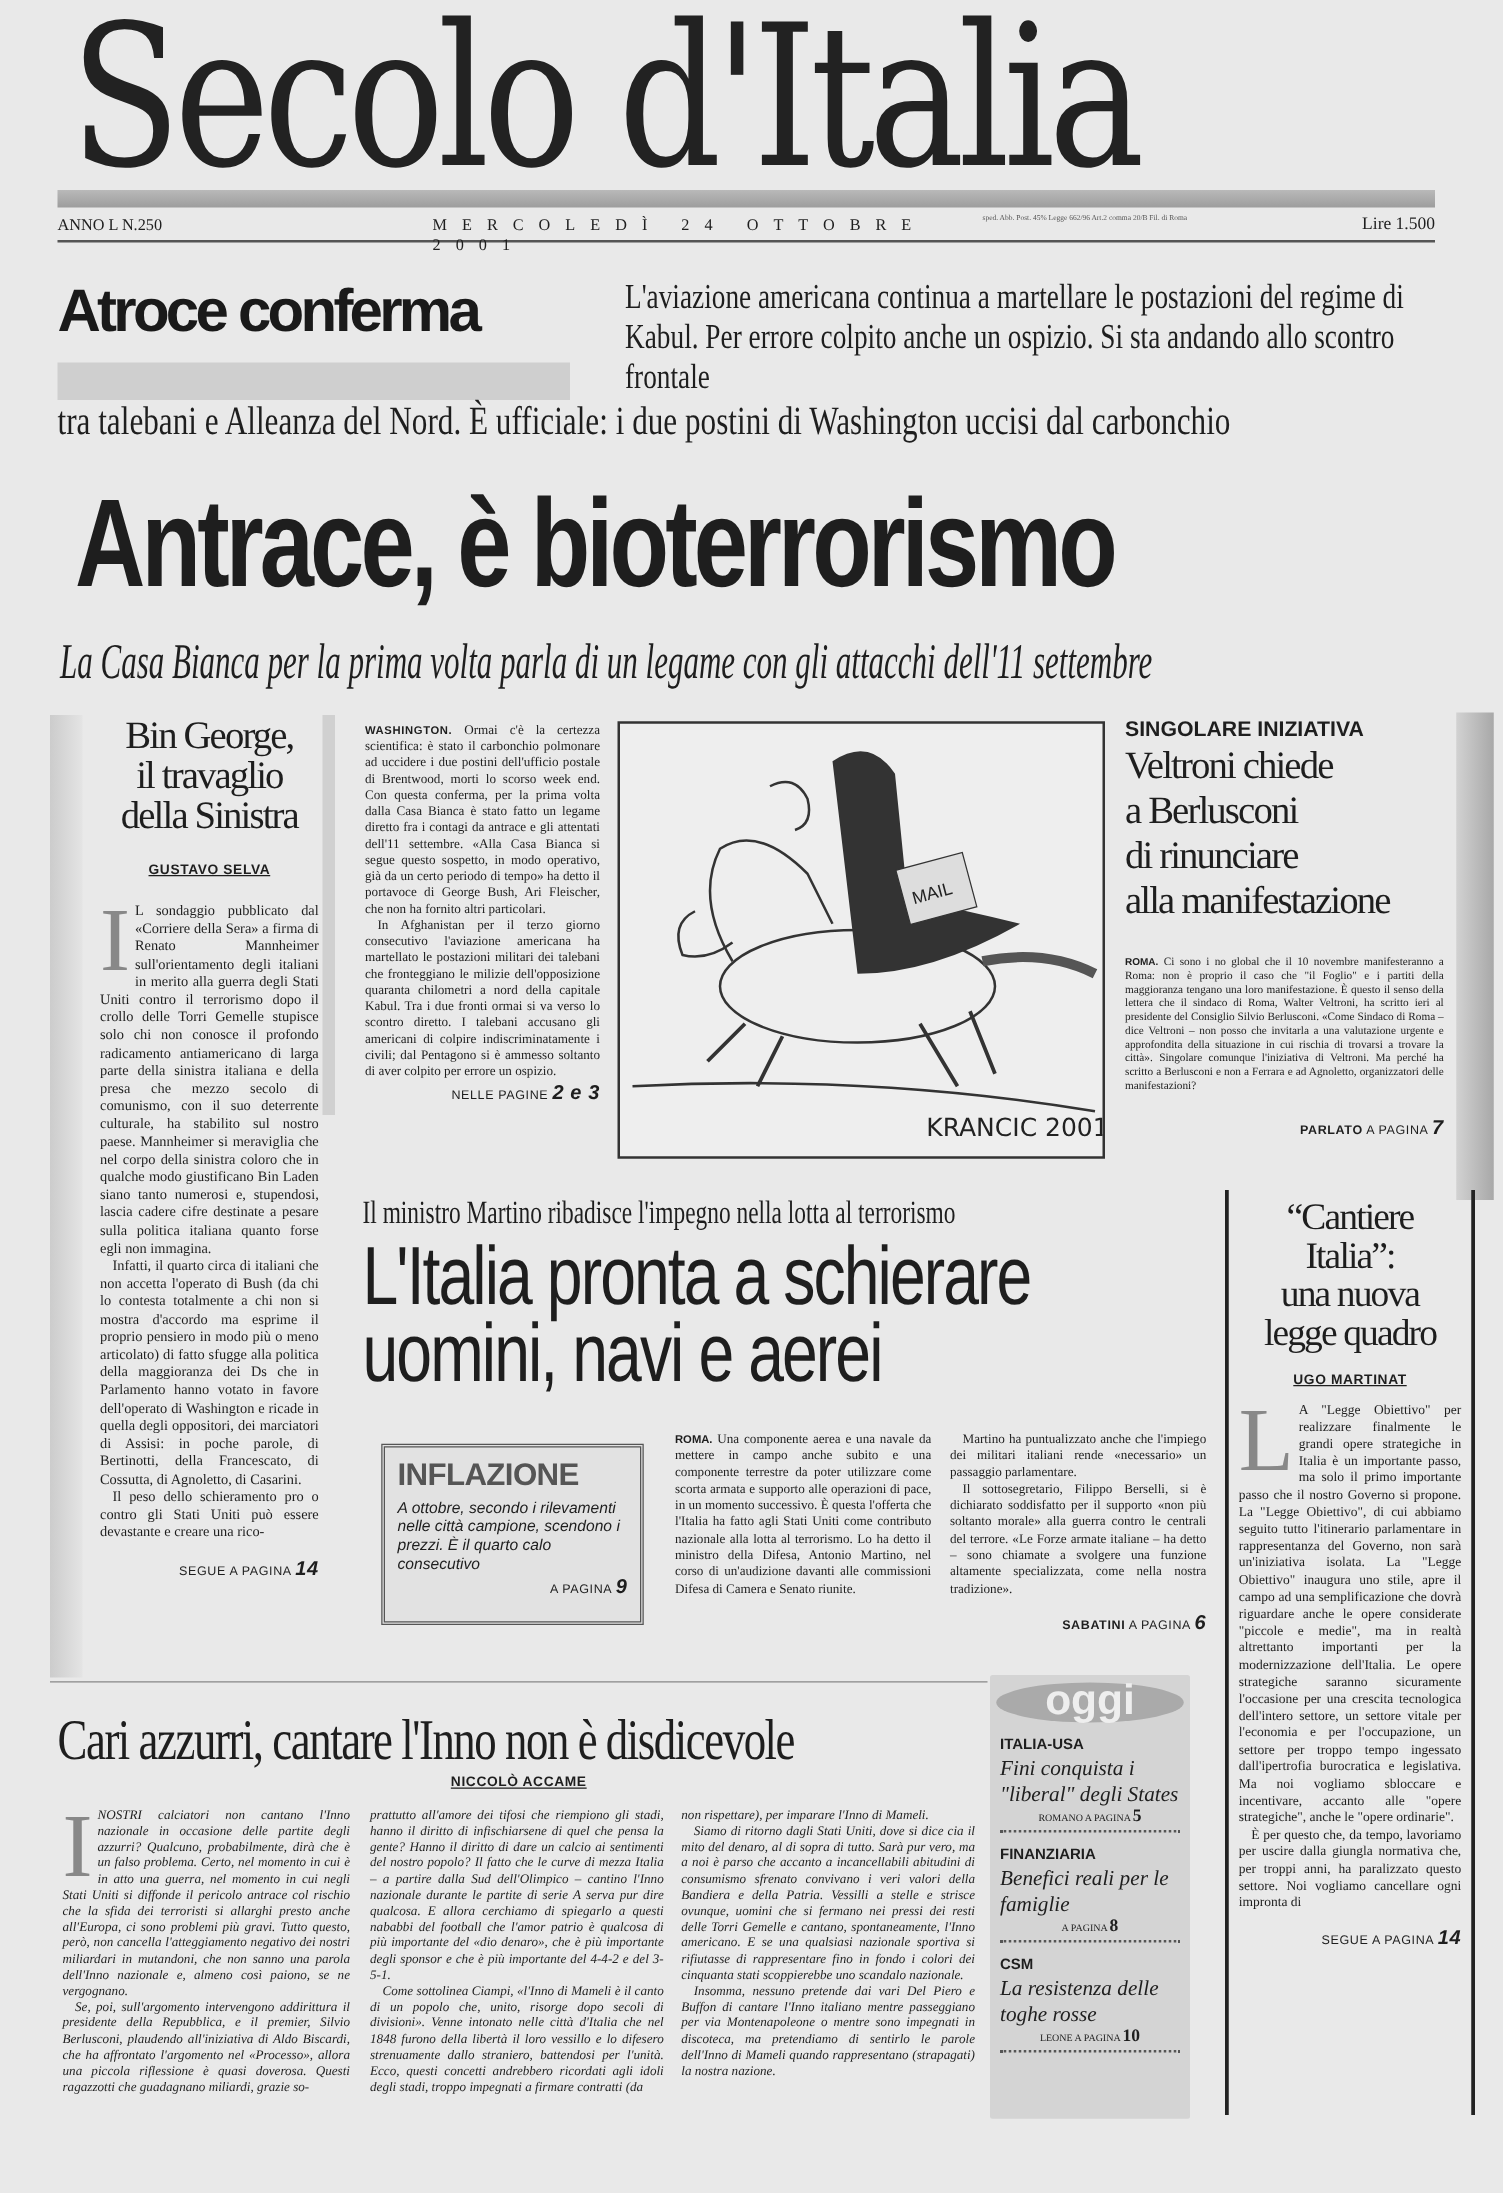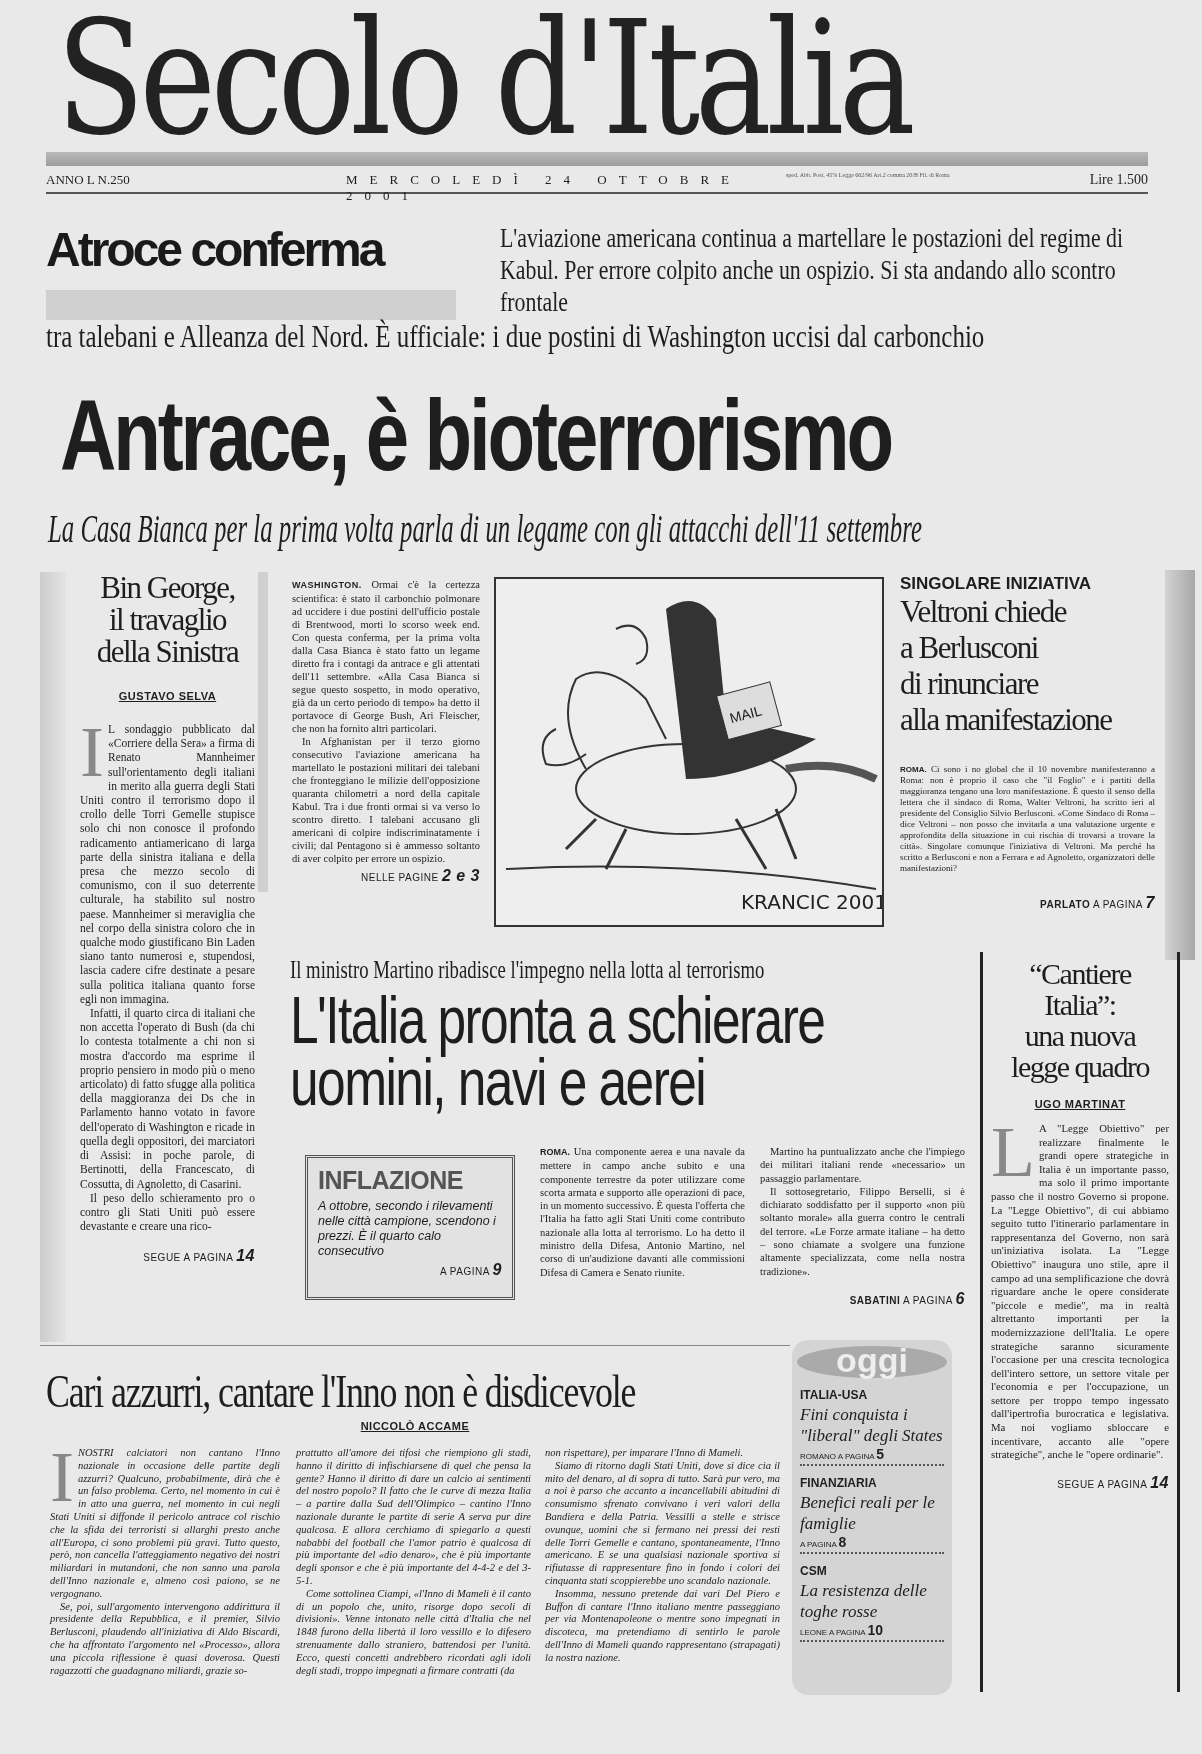--- a/index.html
+++ b/index.html
@@ -21,25 +21,25 @@
 .kicker-last{left:46px;top:318px;font-size:32px;white-space:nowrap}
 .headline{left:60px;top:378px;font-size:100px;font-weight:bold;letter-spacing:-4px;white-space:nowrap}
 .subhead{left:48px;top:505px;font-size:40px;font-style:italic;white-space:nowrap}
 .col{font-size:11.5px;line-height:14.2px;text-align:justify}
 .byline{font-family:"Liberation Sans",sans-serif;font-weight:bold;font-size:11px;text-decoration:underline;text-align:center;letter-spacing:0.5px}
 .seg{font-family:"Liberation Sans",sans-serif;font-size:10px;text-align:right;letter-spacing:0.5px}
 .seg b{font-size:16px;font-style:italic}
 .dropcap{float:left;font-size:72px;line-height:60px;color:#888;margin-right:4px;font-family:"Liberation Serif",serif}
 .cartoon{left:494px;top:577px;width:390px;height:350px;border:2px solid #333;background:#eee}
 .boxinfl{left:305px;top:1155px;width:210px;height:145px;border:3px double #555;padding:8px 10px;background:#e2e2e2}
-.oggi{left:792px;top:1340px;width:160px;height:355px;background:#d4d4d4;border-radius:16px}
+.oggi{left:792px;top:1340px;width:160px;height:355px;background:#d4d4d4;border-radius:2px}
 .oggi .pill{margin:6px auto 0;width:150px;height:32px;border-radius:50%;background:#aaa;color:#eee;font-weight:bold;font-size:34px;text-align:center;line-height:28px;font-family:"Liberation Sans",sans-serif}
 .oggi .sec{font-family:"Liberation Sans",sans-serif;font-weight:bold;font-size:12px;margin:10px 8px 2px}
 .oggi .it{font-style:italic;font-size:17px;line-height:21px;margin:0 8px}
-.oggi .ref{font-family:Liberation Sans, sans-serif;font-size:8px;text-align:left;margin:0 8px;border-bottom:2px dotted #555;padding-bottom:2px}
+.oggi .ref{font-family:Liberation Serif, serif;font-size:8px;text-align:center;margin:0 8px;border-bottom:2px dotted #555;padding-bottom:2px}
 .oggi .ref b{font-size:14px}
 .cantiere{left:980px;top:952px;width:200px;height:740px;border-left:3px solid #222;border-right:3px solid #222;padding:0 8px}
 </style>
 </head>
 <body>
 
 <div class="abs masthead">
   <div class="title">Secolo d'Italia</div>
 </div>
 <div class="abs grayband"></div>
@@ -157,20 +157,21 @@
   <div style="text-align:center;font-size:30px;line-height:31px;letter-spacing:-1.5px;margin-top:6px">
     <div>“Cantiere</div>
     <div>Italia”:</div>
     <div>una nuova</div>
     <div>legge quadro</div>
   </div>
   <div class="byline" style="margin:16px 0 12px">UGO MARTINAT</div>
   <div class="col" style="font-size:10.8px;line-height:13.6px">
     <span class="dropcap">L</span>
     <span>A "Legge Obiettivo" per realizzare finalmente le grandi opere strategiche in Italia è un importante passo, ma solo il primo importante passo che il nostro Governo si propone. La "Legge Obiettivo", di cui abbiamo seguito tutto l'itinerario parlamentare in rappresentanza del Governo, non sarà un'iniziativa isolata. La "Legge Obiettivo" inaugura uno stile, apre il campo ad una semplificazione che dovrà riguardare anche le opere considerate "piccole e medie", ma in realtà altrettanto importanti per la modernizzazione dell'Italia. Le opere strategiche saranno sicuramente l'occasione per una crescita tecnologica dell'intero settore, un settore vitale per l'economia e per l'occupazione, un settore per troppo tempo ingessato dall'ipertrofia burocratica e legislativa. Ma noi vogliamo sbloccare e incentivare, accanto alle "opere strategiche", anche le "opere ordinarie".</span>
+    <p style="text-indent:10px">È per questo che, da tempo, lavoriamo per uscire dalla giungla normativa che, per troppi anni, ha paralizzato questo settore. Noi vogliamo cancellare ogni impronta di</p>
   </div>
   <div class="seg" style="margin-top:12px"><span>SEGUE A PAGINA</span> <b>14</b></div>
 </div>
 
 <div class="abs" style="left:40px;top:1345px;width:750px;height:1px;background:#888"></div>
 
 <div class="abs" style="left:46px;top:1365px;white-space:nowrap;font-size:46px;letter-spacing:-1.5px">
     <div style="transform:scaleX(0.78);transform-origin:left top">Cari azzurri, cantare l'Inno non è disdicevole</div>
   </div>
 <div class="abs byline" style="left:300px;top:1420px;width:230px">NICCOLÒ ACCAME</div>

